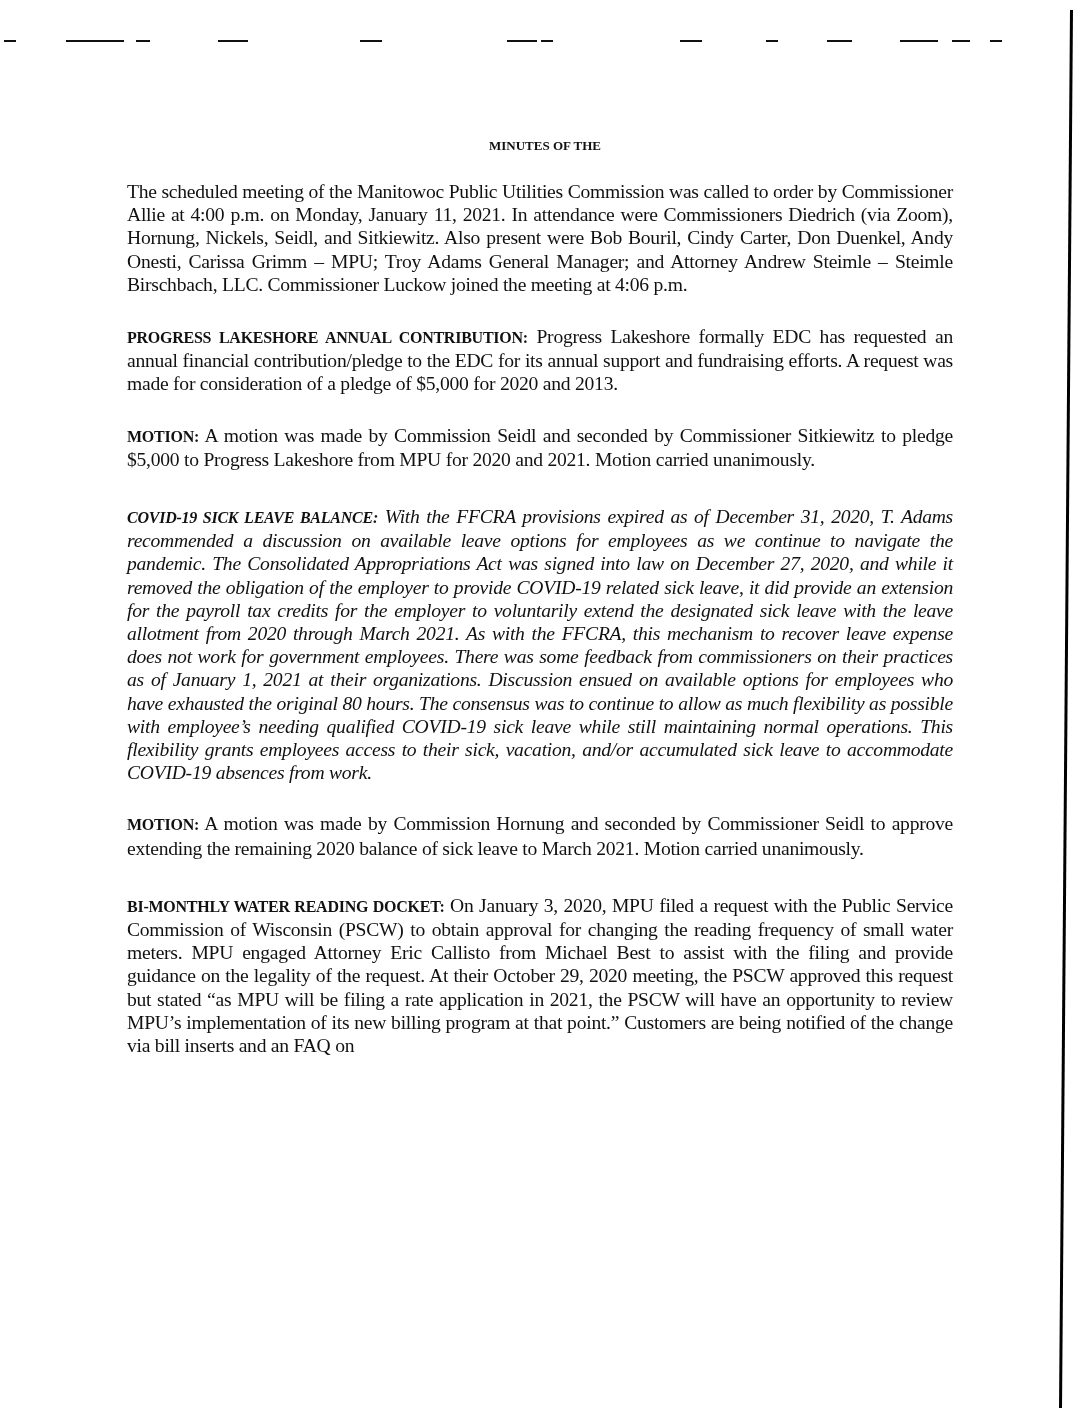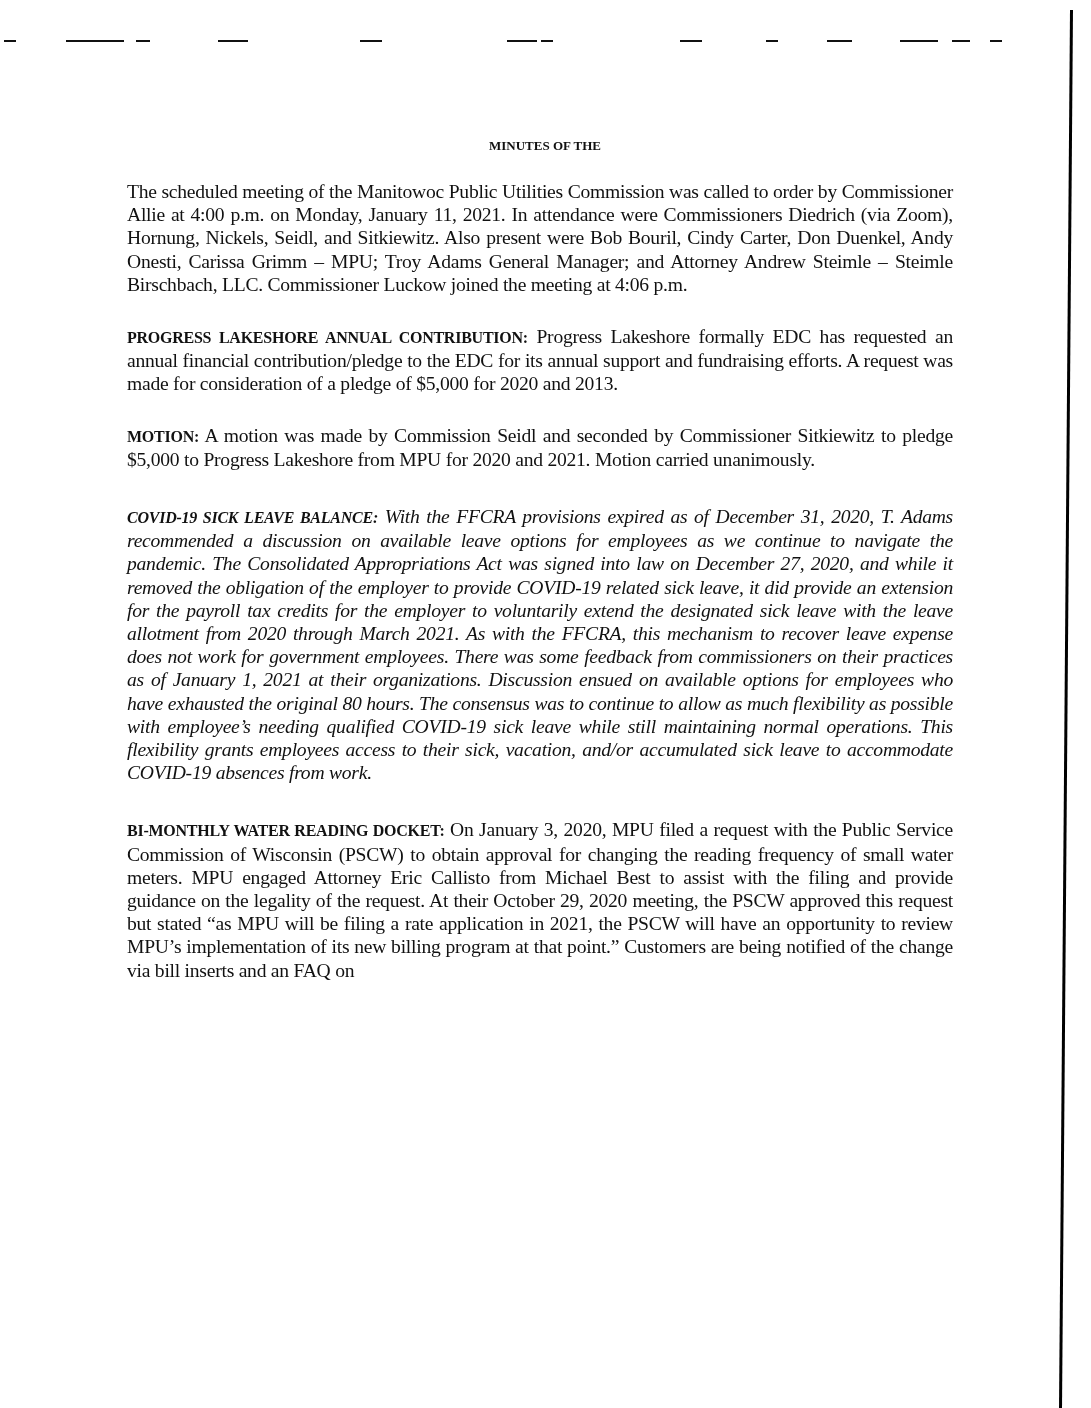--- a/index.html
+++ b/index.html
@@ -65,17 +65,20 @@
 
   <p class="para" id="p-motion1">
     <span class="head">MOTION:</span><span> A motion was made by Commission Seidl and seconded by Commissioner Sitkiewitz to pledge $5,000 to Progress Lakeshore from MPU for 2020 and 2021. Motion carried unanimously.</span>
   </p>
 
 
   <p class="para" id="p-covid">
     <span class="head">COVID-19 SICK LEAVE BALANCE:</span><span> With the FFCRA provisions expired as of December 31, 2020, T. Adams recommended a discussion on available leave options for employees as we continue to navigate the pandemic. The Consolidated Appropriations Act was signed into law on December 27, 2020, and while it removed the obligation of the employer to provide COVID-19 related sick leave, it did provide an extension for the payroll tax credits for the employer to voluntarily extend the designated sick leave with the leave allotment from 2020 through March 2021. As with the FFCRA, this mechanism to recover leave expense does not work for government employees. There was some feedback from commissioners on their practices as of January 1, 2021 at their organizations. Discussion ensued on available options for employees who have exhausted the original 80 hours. The consensus was to continue to allow as much flexibility as possible with employee’s needing qualified COVID-19 sick leave while still maintaining normal operations. This flexibility grants employees access to their sick, vacation, and/or accumulated sick leave to accommodate COVID-19 absences from work.</span>
   </p>
 
+  <p class="para" id="p-motion2">
+    <span class="head">MOTION:</span><span> A motion was made by Commission Hornung and seconded by Commissioner Seidl to approve extending the remaining 2020 balance of sick leave to March 2021. Motion carried unanimously.</span>
+  </p>
 
   <p class="para" id="p-water">
     <span class="head">BI-MONTHLY WATER READING DOCKET:</span><span> On January 3, 2020, MPU filed a request with the Public Service Commission of Wisconsin (PSCW) to obtain approval for changing the reading frequency of small water meters. MPU engaged Attorney Eric Callisto from Michael Best to assist with the filing and provide guidance on the legality of the request.  At their October 29, 2020 meeting, the PSCW approved this request but stated “as MPU will be filing a rate application in 2021, the PSCW will have an opportunity to review MPU’s implementation of its new billing program at that point.”  Customers are being notified of the change via bill inserts and an FAQ on</span>
   </p>
 </div>
 
 </body></html>

